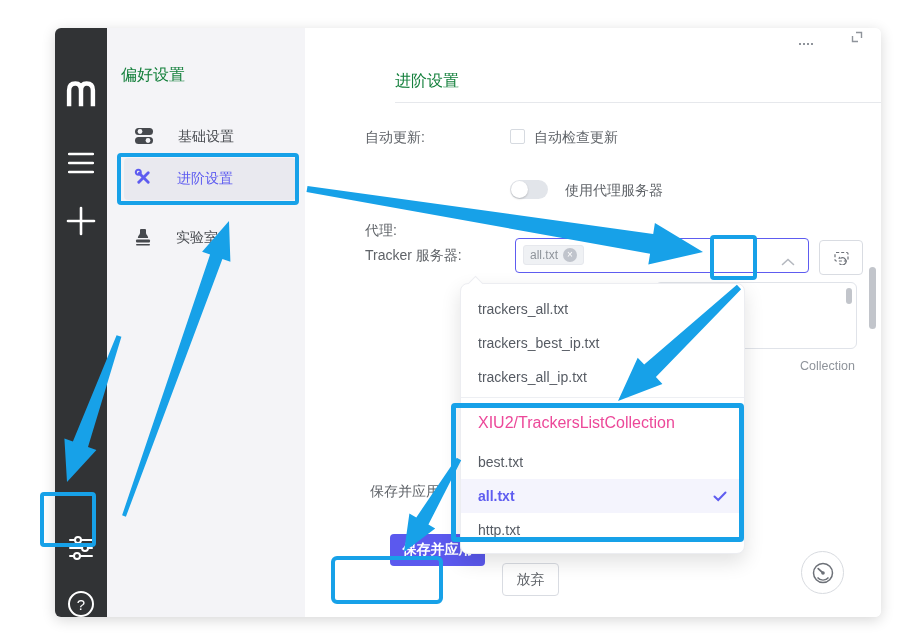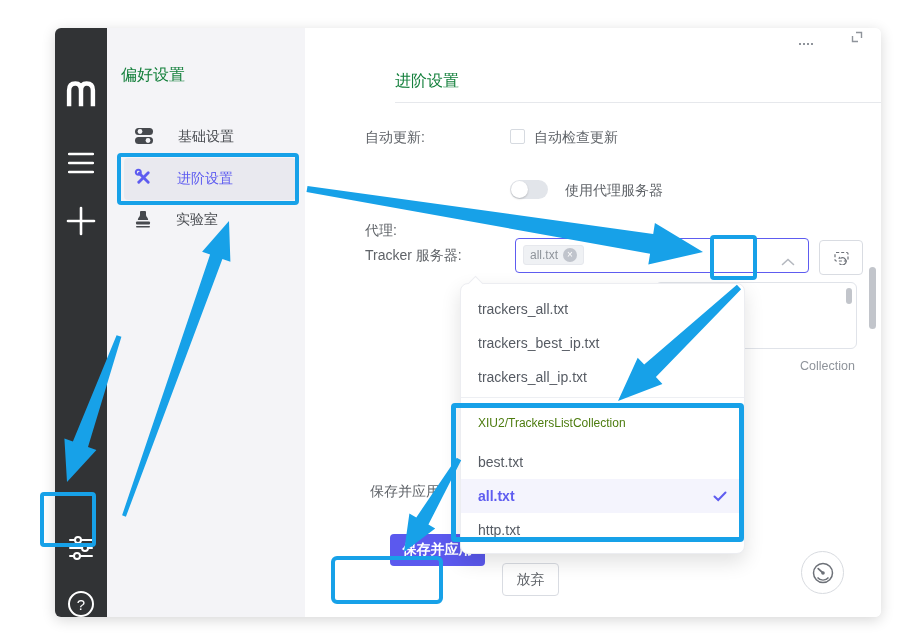--- a/index.html
+++ b/index.html
@@ -46,21 +46,21 @@
     align-items:center; justify-content:center; }
   .btn-primary { background:#5b59ee; border-radius:4px; color:#fff; font-weight:bold;
     font-size:14px; display:flex; align-items:center; justify-content:center; }
 
   
   #dropdown { left:460px; top:283px; width:285px; background:#fff; border:1px solid #ecedf1;
     border-radius:8px; box-shadow:0 8px 20px rgba(0,0,0,.12); z-index:30; padding:8px 0 6px 0; }
   .dd-item { height:34px; display:flex; align-items:center; padding:0 17px;
     font-size:14px; color:#565b63; cursor:pointer; }
   .dd-divider { height:1px; background:#edeff3; margin:3px 0; }
-  .dd-group { height:44px; display:flex; align-items:center; padding:0 17px; font-size:12px; color:#4d7c0f; }
+  .dd-group { height:44px; display:flex; align-items:center; padding:0 17px; font-size:16px; color:#ec4899; }
   .dd-item.selected { background:#f4f4fd; color:#5e5cf0; font-weight:bold; justify-content:space-between; }
   #dd-caret { left:470px; top:278px; width:11px; height:11px; background:#fff;
     border-left:1px solid #ecedf1; border-top:1px solid #ecedf1; transform:rotate(45deg); z-index:31; }
 
   
   .scroll-thumb { background:#c2c5cb; border-radius:4px; }
 
   
   #arrows-svg { left:0; top:0; width:906px; height:643px; z-index:40; pointer-events:none; }
   .hl-box { position:absolute; border-style:solid; z-index:45; pointer-events:none; }
@@ -138,21 +138,21 @@
                 <g stroke="#5e5cf0" stroke-width="3" stroke-linecap="round">
                   <line x1="5" y1="15" x2="15" y2="5"></line>
                   <line x1="5.5" y1="5.5" x2="15" y2="15"></line>
                 </g>
                 <circle cx="4.5" cy="4.5" r="2.6" fill="none" stroke="#5e5cf0" stroke-width="2.2"></circle>
               </svg>
         </span>
         <span>进阶设置</span>
       </div>
 
-      <div class="menu-item" style="top:171px;">
+      <div class="menu-item" style="top:189px;">
         <span>
           <svg width="18" height="18" viewBox="0 0 18 18">
                 <g fill="#46494e">
                   <path d="M7 1 h4 a1 1 0 0 1 1 1 v3 c0 2 2.2 2.5 2.2 5 H3.8 C3.8 7.5 6 7 6 5 V2 a1 1 0 0 1 1-1 z"></path>
                   <rect x="2" y="11.5" width="14" height="3" rx="1"></rect>
                   <rect x="2" y="16" width="14" height="1.6" rx="0.8"></rect>
                 </g>
               </svg>
         </span>
         <span>实验室</span>

